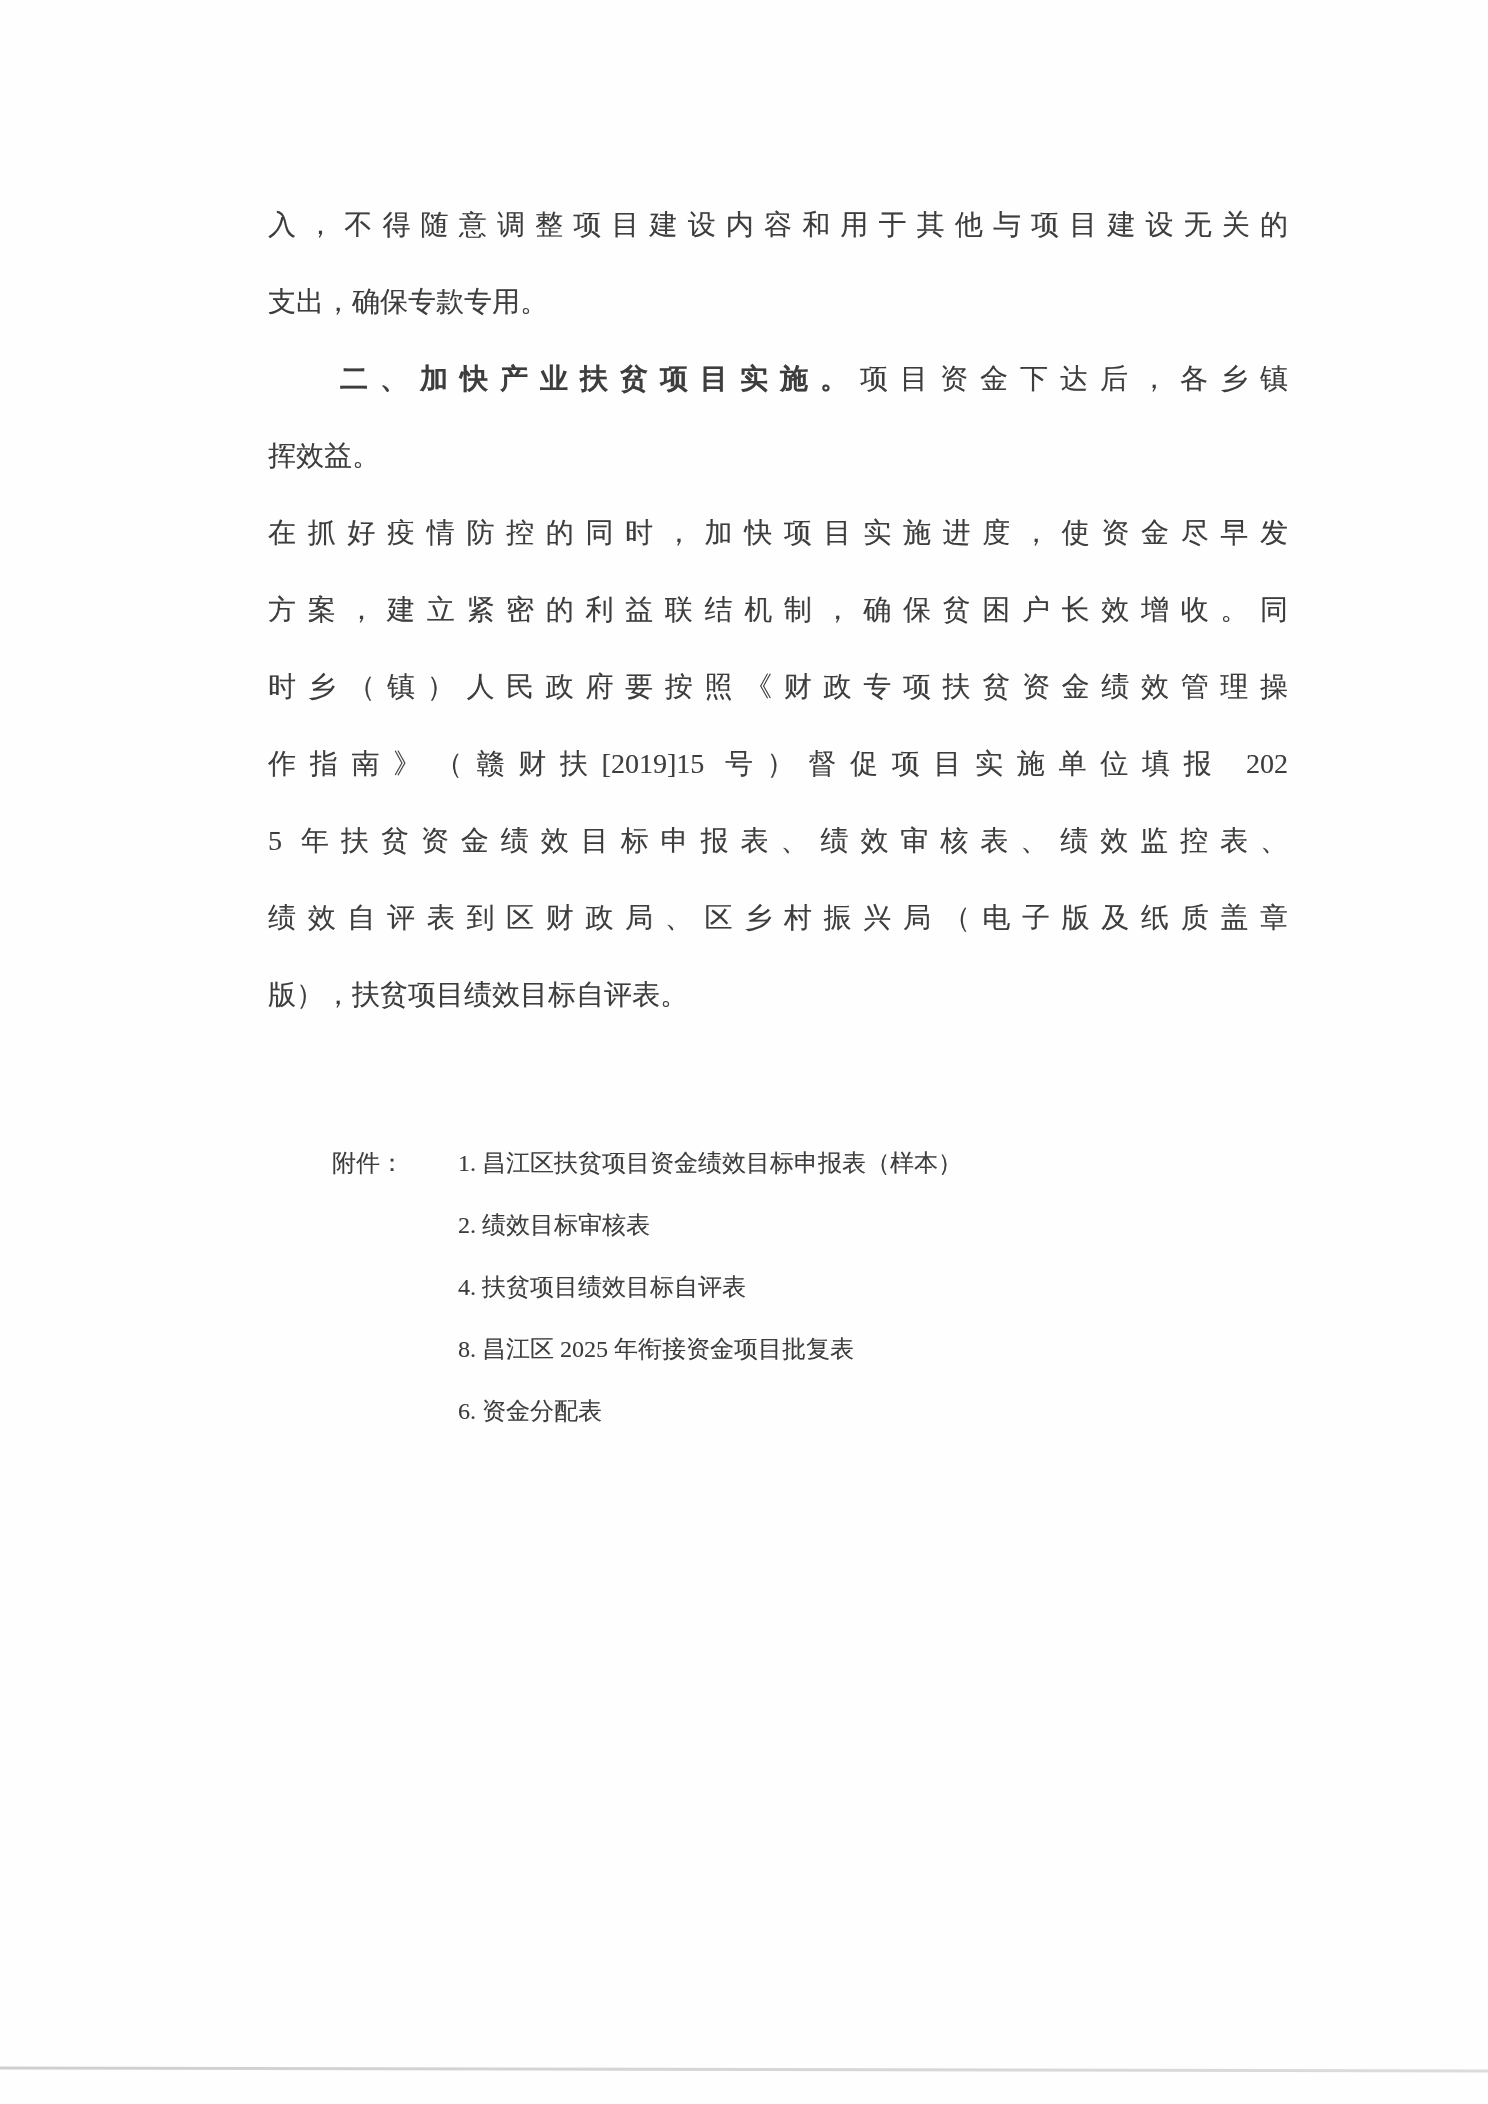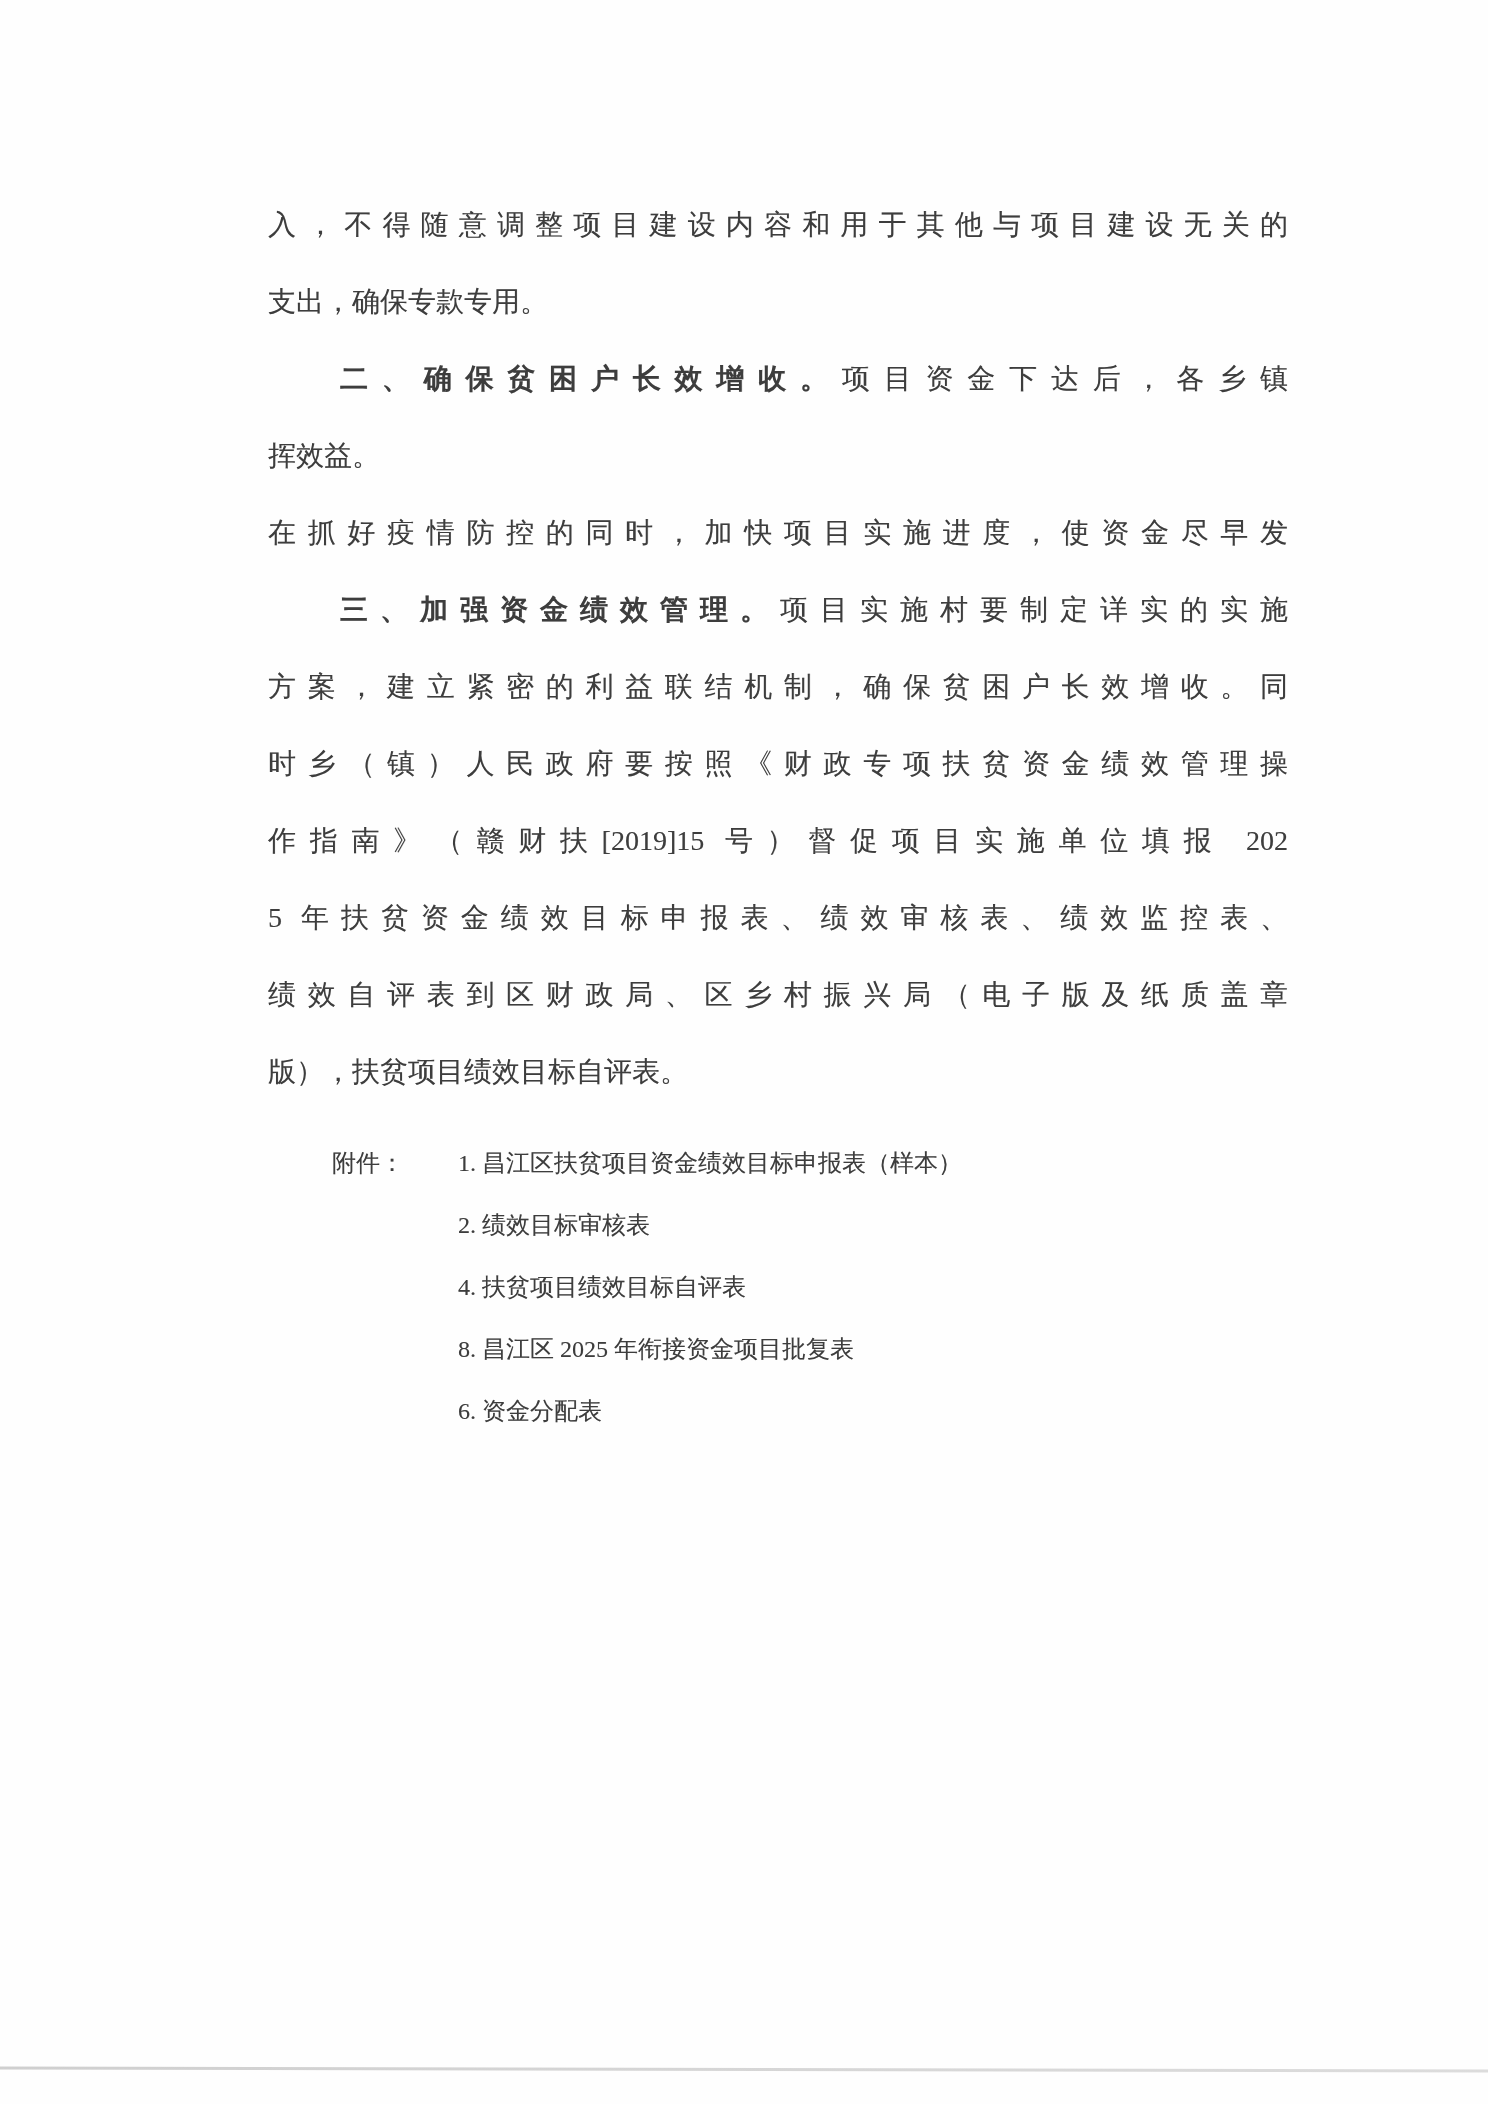--- a/index.html
+++ b/index.html
@@ -72,24 +72,23 @@
   }
 </style>
 </head>
 <body>
 
 <div class="page">
 
   <div class="body-text">
     <div class="line"><span class="b"></span><span>入，不得随意调整项目建设内容和用于其他与项目建设无关的</span></div>
     <div class="line end"><span class="b"></span><span>支出，确保专款专用。</span></div>
-    <div class="line indent"><span class="b">二、确保贫困户长效增收。</span><span>项目资金下达后，各乡镇</span></div>
+    <div class="line indent"><span class="b">二、加快产业扶贫项目实施。</span><span>项目资金下达后，各乡镇</span></div>
     <div class="line end"><span class="b"></span><span>挥效益。</span></div>
     <div class="line"><span class="b"></span><span>在抓好疫情防控的同时，加快项目实施进度，使资金尽早发</span></div>
-    <div class="line indent"><span class="b">三、加强资金绩效管理。</span><span>项目实施村要制定详实的实施</span></div>
     <div class="line"><span class="b"></span><span>方案，建立紧密的利益联结机制，确保贫困户长效增收。同</span></div>
     <div class="line"><span class="b"></span><span>时乡（镇）人民政府要按照《财政专项扶贫资金绩效管理操</span></div>
     <div class="line"><span class="b"></span><span>作指南》（赣财扶[2019]15 号）督促项目实施单位填报 202</span></div>
     <div class="line"><span class="b"></span><span>5 年扶贫资金绩效目标申报表、绩效审核表、绩效监控表、</span></div>
     <div class="line"><span class="b"></span><span>绩效自评表到区财政局、区乡村振兴局（电子版及纸质盖章</span></div>
     <div class="line end"><span class="b"></span><span>版），扶贫项目绩效目标自评表。</span></div>
   </div>
 
   <div class="attachments">
     <div class="att-label">附件：</div>

